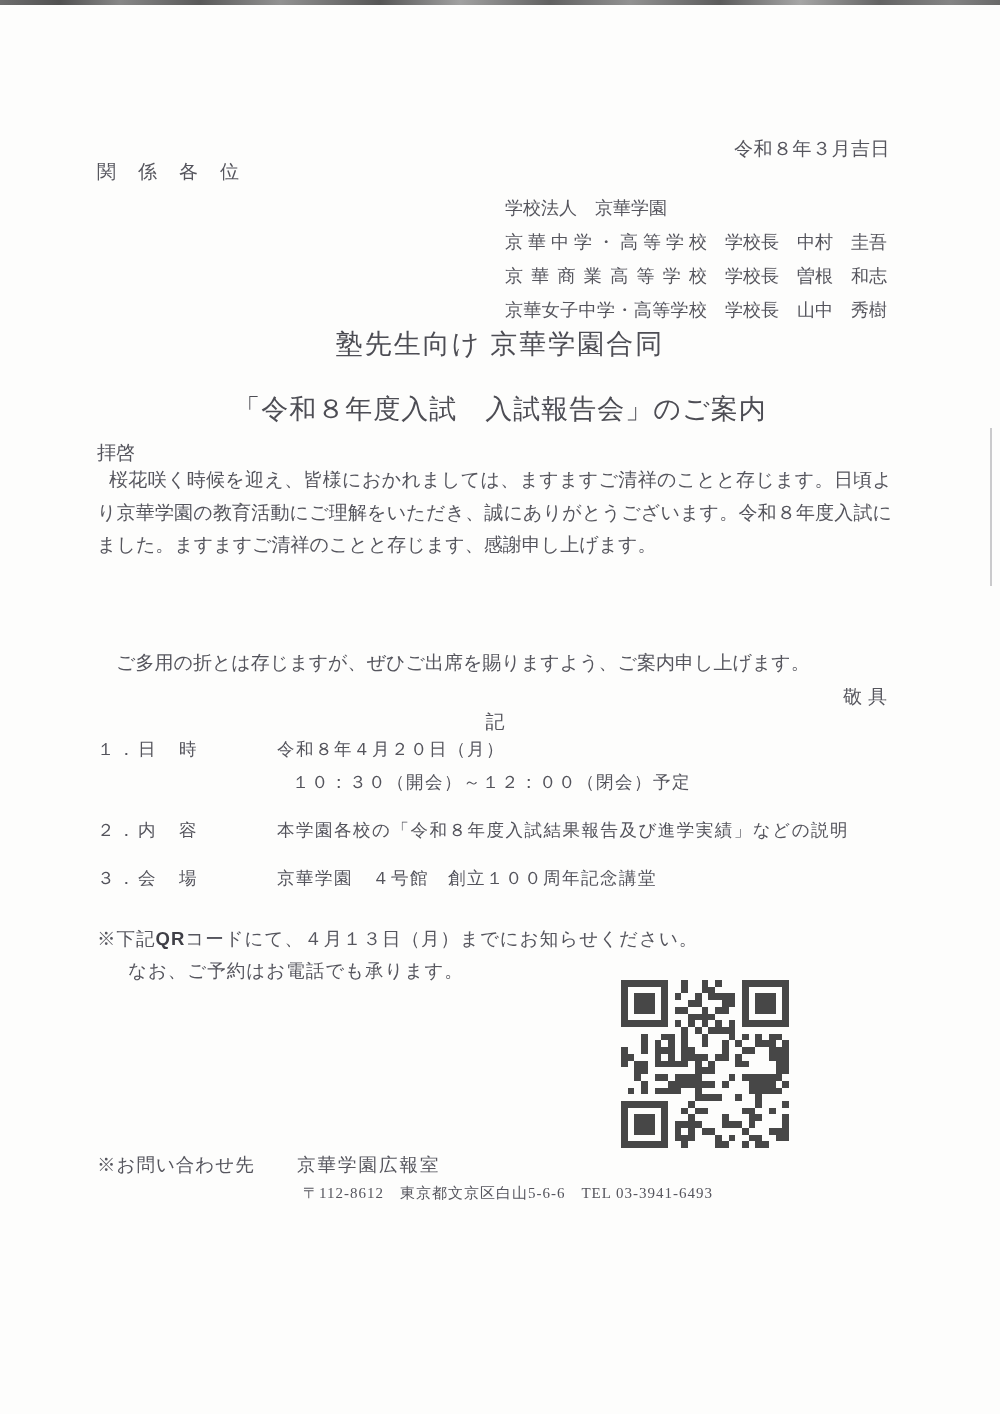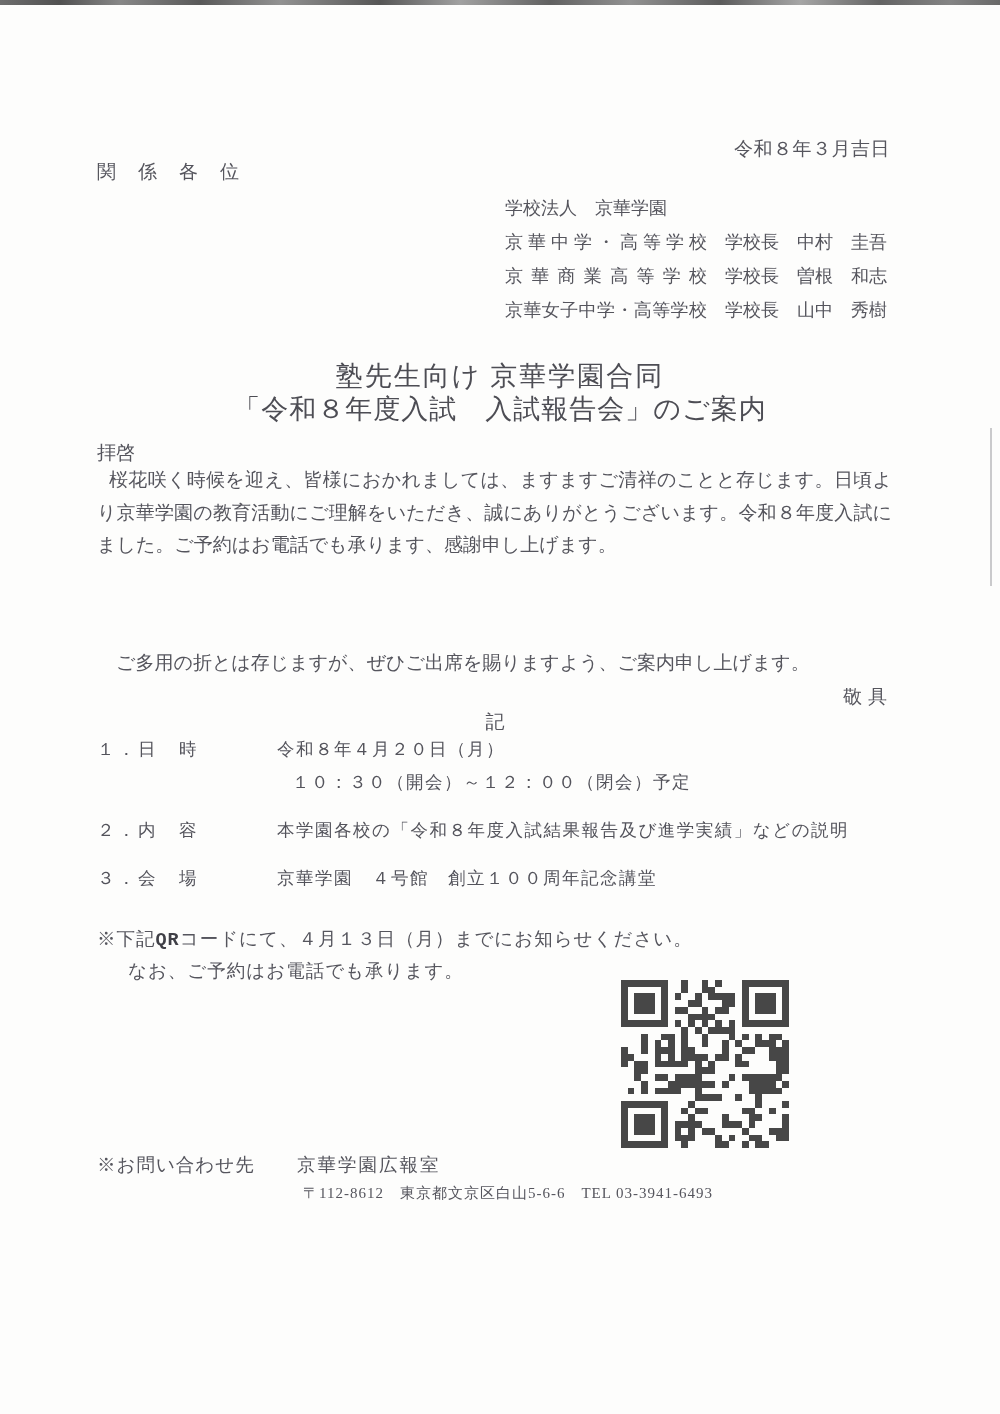--- a/index.html
+++ b/index.html
@@ -14,37 +14,37 @@
     background:linear-gradient(90deg,#4a4a4a 0%,#262626 6%,#6a6a6a 12%,#303030 20%,#777 28%,#2c2c2c 38%,#8a8a8a 46%,#3a3a3a 55%,#777 63%,#333 72%,#909090 80%,#3d3d3d 88%,#666 95%,#444 100%);
     opacity:.8;
   }
   .scan-right{
     position:absolute;left:990px;top:428px;width:2px;height:158px;background:#b4b4b8;opacity:.7;
   }
   .date{top:136px;right:110px;font-size:19px;letter-spacing:.5px;}
   .recipient{top:159px;left:97px;font-size:19px;letter-spacing:22px;}
   .sender{top:191px;left:505px;font-size:18px;line-height:34px;}
   .sender .school{display:inline-block;width:202px;text-align:justify;text-align-last:justify;}
-  .title1{top:326px;left:0;width:100%;text-align:center;font-size:27px;letter-spacing:2px;color:#4d4d54;margin-top:32px;}
+  .title1{top:326px;left:0;width:100%;text-align:center;font-size:27px;letter-spacing:2px;color:#4d4d54;}
   .title2{top:391px;left:0;width:100%;text-align:center;font-size:27px;letter-spacing:1px;color:#4d4d54;}
   .salutation{top:440px;left:97px;font-size:19px;}
   .para{position:absolute;left:97px;width:795px;font-size:19px;line-height:32.5px;white-space:nowrap;}
   .para .jline{text-align:justify;text-align-last:justify;white-space:normal;}
   .para .line{white-space:pre;}
   .p1{top:464px;}
   .p2{top:591px;}
   .p3{top:650px;left:97px;font-size:19px;}
   .indent1{text-indent:12px;}
   .indent2{text-indent:19px;}
   .closing{top:684px;right:107px;font-size:19px;letter-spacing:6px;}
   .record{top:709px;left:0;width:990px;text-align:center;font-size:19px;}
   .agenda-label{font-size:17.5px;letter-spacing:3px;color:#53535b;}
   .agenda-value{font-size:17.5px;letter-spacing:1.5px;color:#53535b;}
   .qr-note1{top:926px;left:97px;font-size:18.5px;letter-spacing:1px;}
-  .qr-note1 b{font-family:Liberation Mono, monospace;color:#3f3f46;letter-spacing:1px;}
+  .qr-note1 b{font-family:Liberation Sans, sans-serif;color:#3f3f46;letter-spacing:1px;}
   .qr-note2{top:958px;left:128px;font-size:18.5px;letter-spacing:1px;}
   .qr-box{position:absolute;left:620px;top:980px;width:170px;height:168px;}
   .contact-label{top:1152px;left:97px;font-size:18.5px;letter-spacing:1px;}
   .contact-office{top:1152px;left:297px;font-size:18.5px;letter-spacing:2px;}
   .contact-address{top:1184px;left:287px;font-size:15px;letter-spacing:1px;margin-left:16px;}
 </style>
 </head>
 <body>
 
 <div class="page">
@@ -64,21 +64,21 @@
   </div>
 
   <div class="abs title1">塾先生向け 京華学園合同</div>
   <div class="abs title2">「令和８年度入試　入試報告会」のご案内</div>
 
   <div class="abs salutation">拝啓</div>
 
   <div class="para p1">
     <div class="jline indent1">桜花咲く時候を迎え、皆様におかれましては、ますますご清祥のことと存じます。日頃よ</div>
     <div class="jline">り京華学園の教育活動にご理解をいただき、誠にありがとうございます。令和８年度入試に</div>
-    <div class="line">ました。ご予約はお電話でも承ります、感謝申し上げます。</div>
+    <div class="line">ました。ますますご清祥のことと存じます、感謝申し上げます。</div>
   </div>
 
 
   <div class="abs p3 indent2">ご多用の折とは存じますが、ぜひご出席を賜りますよう、ご案内申し上げます。</div>
 
   <div class="abs closing">敬具</div>
   <div class="abs record">記</div>
 
   <div class="abs agenda-label" style="top:737px;left:97px;">１．日　時</div>
   <div class="abs agenda-value" style="top:737px;left:277px;">令和８年４月２０日（月）</div>

